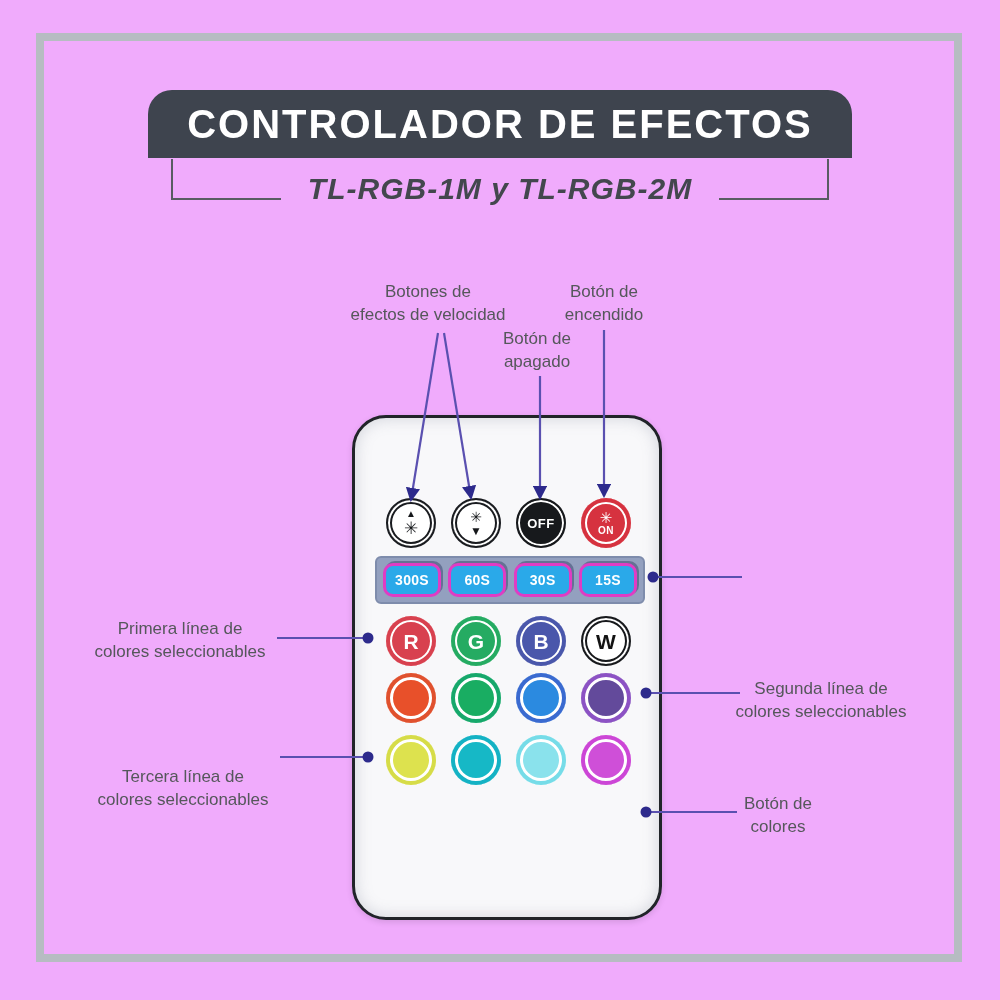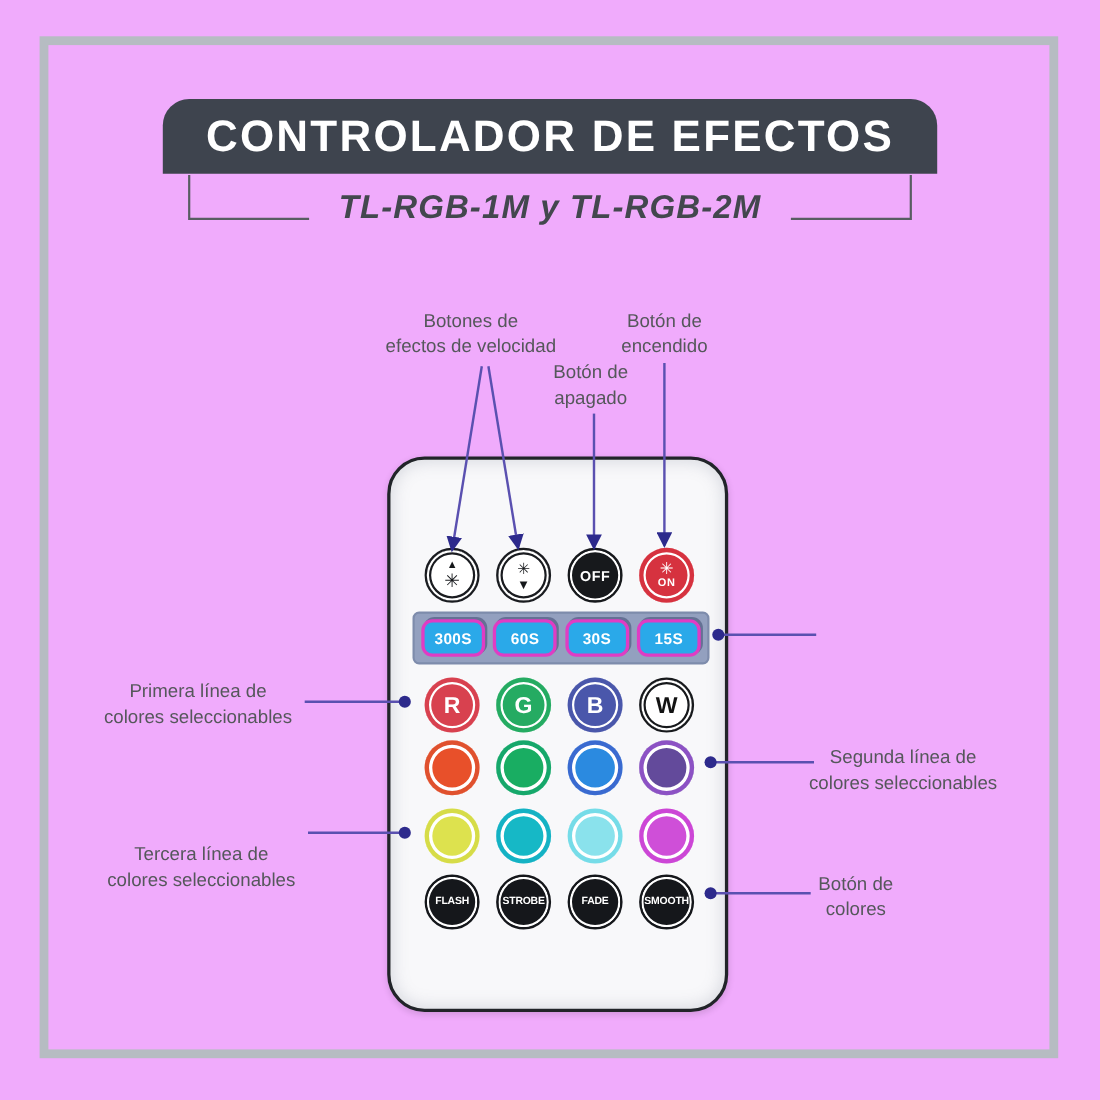--- a/index.html
+++ b/index.html
@@ -123,26 +123,20 @@
       <div class="rbtn btn-color" style="--ring: #8c52c4; --fill: #634a9b;"></div>
     </div>
 
     <div class="btn-row row-c3">
       <div class="rbtn btn-color" style="--ring: #d6dc48; --fill: #dde24e;"></div>
       <div class="rbtn btn-color" style="--ring: #14b2c4; --fill: #16b8c6;"></div>
       <div class="rbtn btn-color" style="--ring: #76dce8; --fill: #8ae2ec;"></div>
       <div class="rbtn btn-color" style="--ring: #cc46d6; --fill: #cf4fd8;"></div>
     </div>
 
-    <div class="btn-row row-fx">
-      <div class="rbtn btn-fx">FLASH</div>
-      <div class="rbtn btn-fx">STROBE</div>
-      <div class="rbtn btn-fx">FADE</div>
-      <div class="rbtn btn-fx">SMOOTH</div>
-    </div>
   </div>
 
   <div class="callout" style="left:428px;top:281px;">
     <div>Botones de</div>
     <div>efectos de velocidad</div>
   </div>
   <div class="callout" style="left:604px;top:281px;">
     <div>Botón de</div>
     <div>encendido</div>
   </div>

